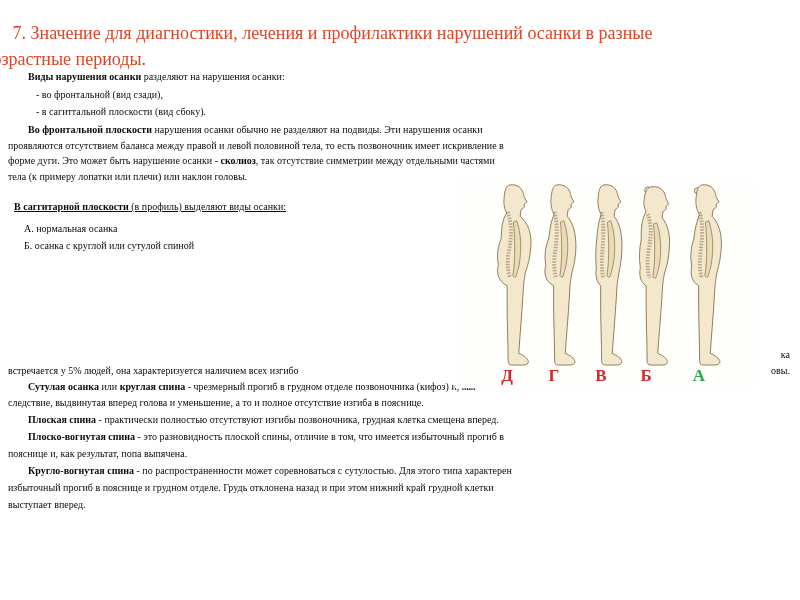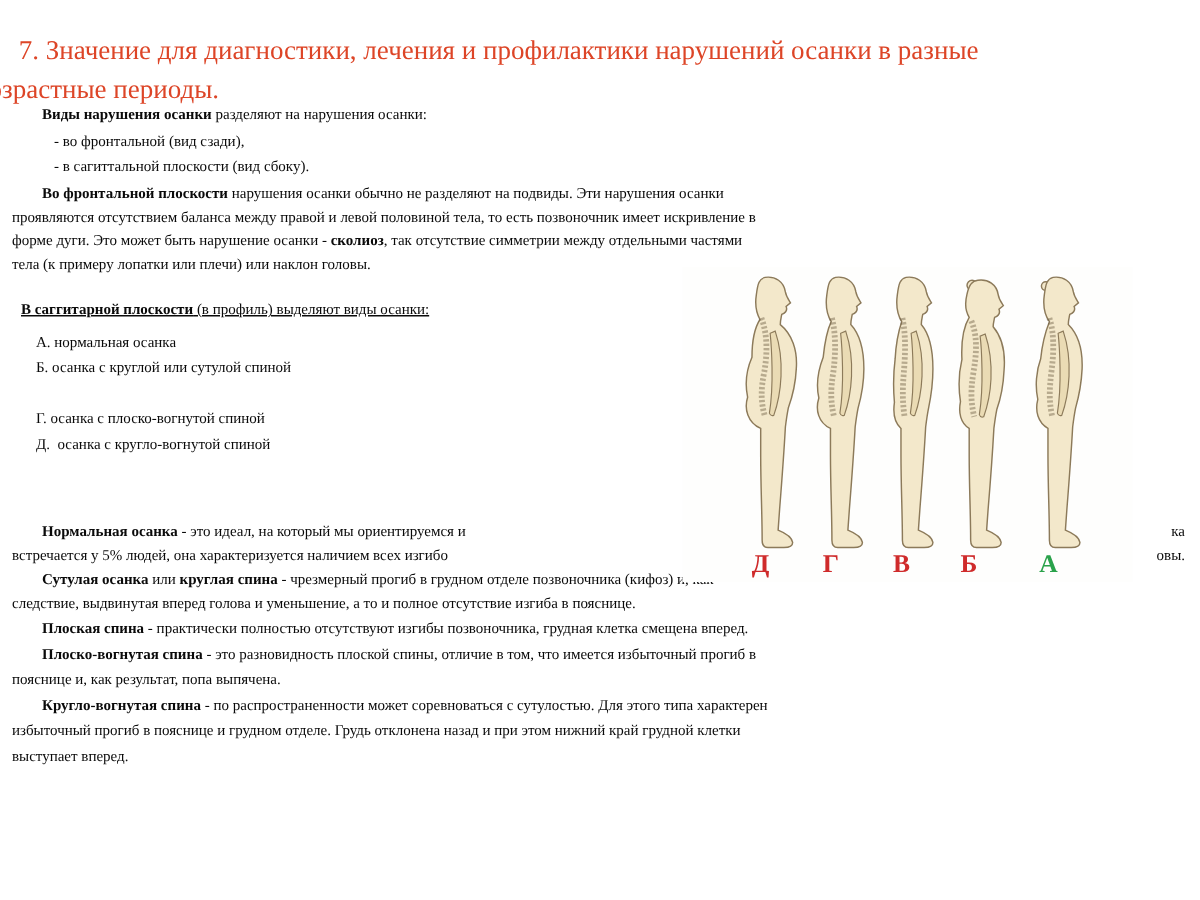--- a/index.html
+++ b/index.html
@@ -40,24 +40,22 @@
   <div class="ln" style="left:36px;top:104px">- в сагиттальной плоскости (вид сбоку).</div>
 
   <div class="ln" style="left:8px;top:138px">проявляются отсутствием баланса между правой и левой половиной тела, то есть позвоночник имеет искривление в</div>
   <div class="ln" style="left:28px;top:122px"><b>Во фронтальной плоскости</b><span> нарушения осанки обычно не разделяют на подвиды. Эти нарушения осанки</span></div>
   <div class="ln" style="left:8px;top:153px"><span>форме дуги. Это может быть нарушение осанки - </span><b>сколиоз</b><span>, так отсутствие симметрии между отдельными частями</span></div>
   <div class="ln" style="left:8px;top:169px">тела (к примеру лопатки или плечи) или наклон головы.</div>
 
   <div class="ln" style="left:14px;top:199px"><span class="u"><b>В саггитарной плоскости</b><span> (в профиль) выделяют виды осанки:</span></span></div>
   <div class="ln" style="left:24px;top:221px">А. нормальная осанка</div>
   <div class="ln" style="left:24px;top:238px">Б. осанка с круглой или сутулой спиной</div>
-  <div class="ln" style="left:24px;top:272px">Г. осанка с плоско-вогнутой спиной</div>
-  <div class="ln" style="left:24px;top:289px">Д.  осанка с кругло-вогнутой спиной</div>
 
-  <div class="ln split" style="left:28px;top:347px;width:762px"><span class="head"><b>Нормальная осанка</b><span> - это идеал, на который мы ориентируемся и</span></span><span class="tail">ка</span></div>
+  <div class="ln split" style="left:28px;top:347px;width:762px"><span class="tail">ка</span></div>
   <div class="ln split" style="left:8px;top:363px;width:782px"><span class="head">встречается у 5% людей, она характеризуется наличием всех изгибо</span><span class="tail">овы.</span></div>
 
   <div class="ln" style="left:28px;top:379px"><b>Сутулая осанка</b><span> или </span><b>круглая спина</b><span> - чрезмерный прогиб в грудном отделе позвоночника (кифоз) и, как</span></div>
   <div class="ln" style="left:8px;top:395px">следствие, выдвинутая вперед голова и уменьшение, а то и полное отсутствие изгиба в пояснице.</div>
 
   <div class="ln" style="left:28px;top:412px"><b>Плоская спина</b><span> - практически полностью отсутствуют изгибы позвоночника, грудная клетка смещена вперед.</span></div>
 
   <div class="ln" style="left:28px;top:429px"><b>Плоско-вогнутая спина</b><span> - это разновидность плоской спины, отличие в том, что имеется избыточный прогиб в</span></div>
   <div class="ln" style="left:8px;top:446px">пояснице и, как результат, попа выпячена.</div>
 

